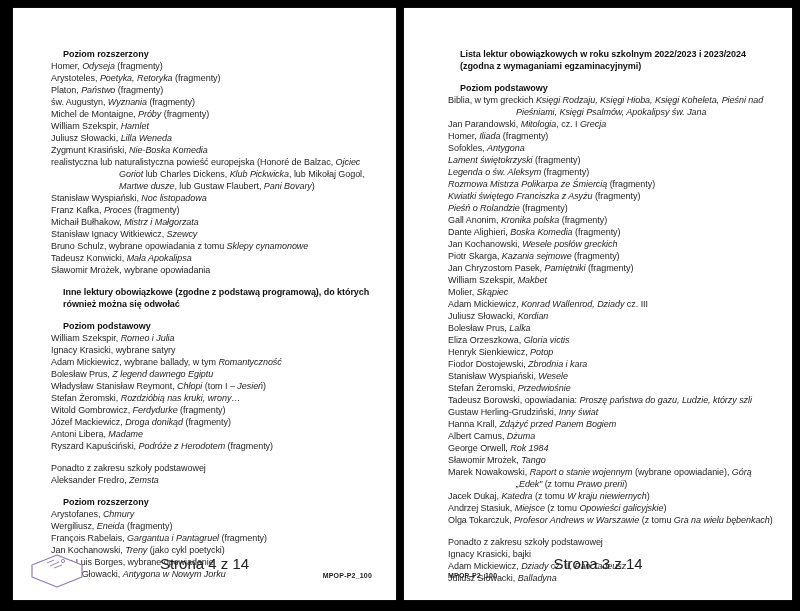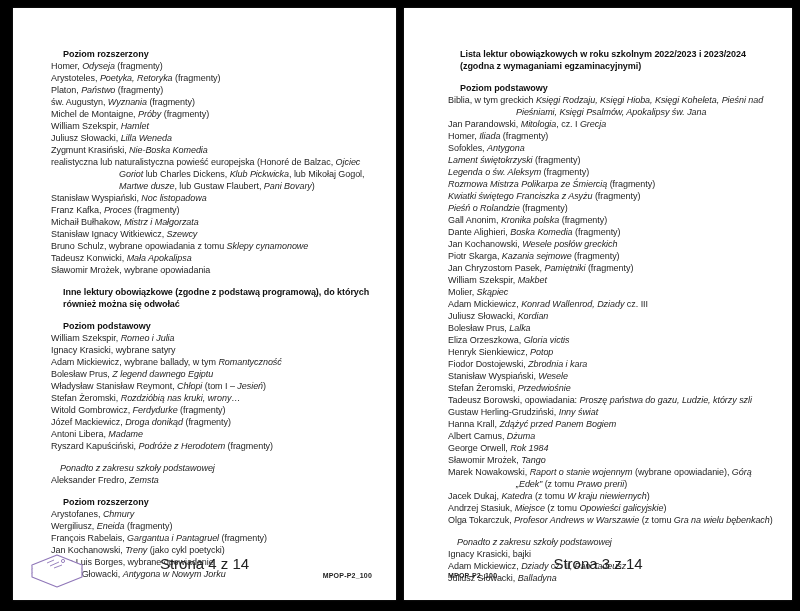--- a/index.html
+++ b/index.html
@@ -11,21 +11,21 @@
   .page { position:absolute; top:8px; height:592px; background:#ffffff; box-shadow:0 0 2px rgba(255,255,255,0.15); }
   #page-left  { left:13px;  width:383px; }
   #page-right { left:404px; width:388px; }
   .content { position:absolute; top:40px; left:38px; right:15px; }
   #page-right .content { left:44px; right:13px; }
   .line {
     font-size:9px; line-height:12px; color:#1f1f1f; margin:0;
     padding-left:68px; text-indent:-68px; letter-spacing:-0.05px;
   }
   .heading  { font-weight:bold; color:#101010; padding-left:12px; text-indent:0; }
-  .iheading { font-style:italic; padding-left:0; text-indent:0;margin-left:9px; }
+  .iheading { padding-left:0; text-indent:0; }
   .it { font-style:italic; }
   .spacer { height:10px; }
   .footer-page {
     position:absolute; bottom:28px; left:0; right:0; text-align:center;
     font-size:15px; color:#222222;
   }
   .footer-code {
     position:absolute; bottom:21px; font-size:7px; font-weight:bold;
     color:#222222; letter-spacing:0.2px;
   }

